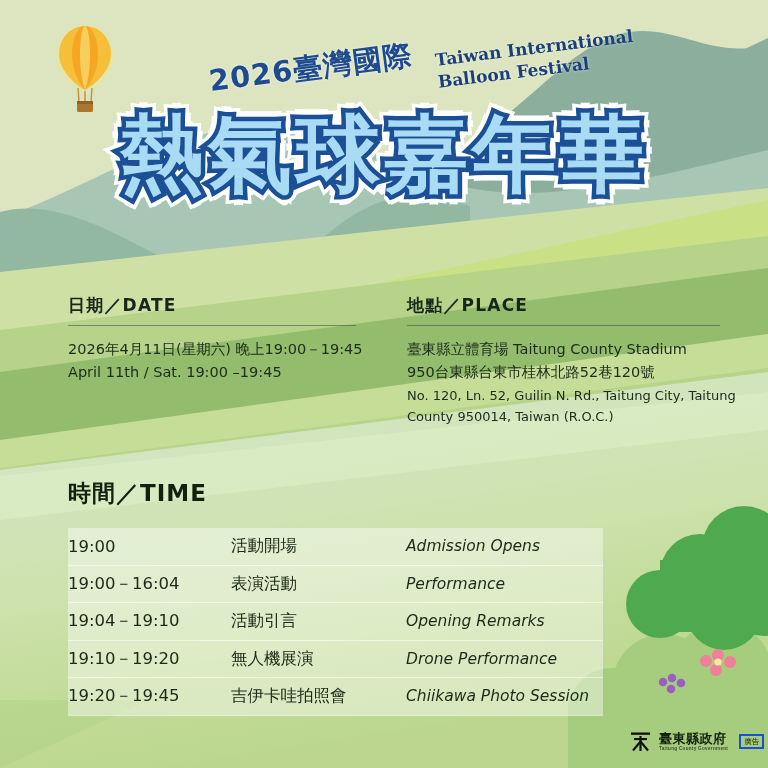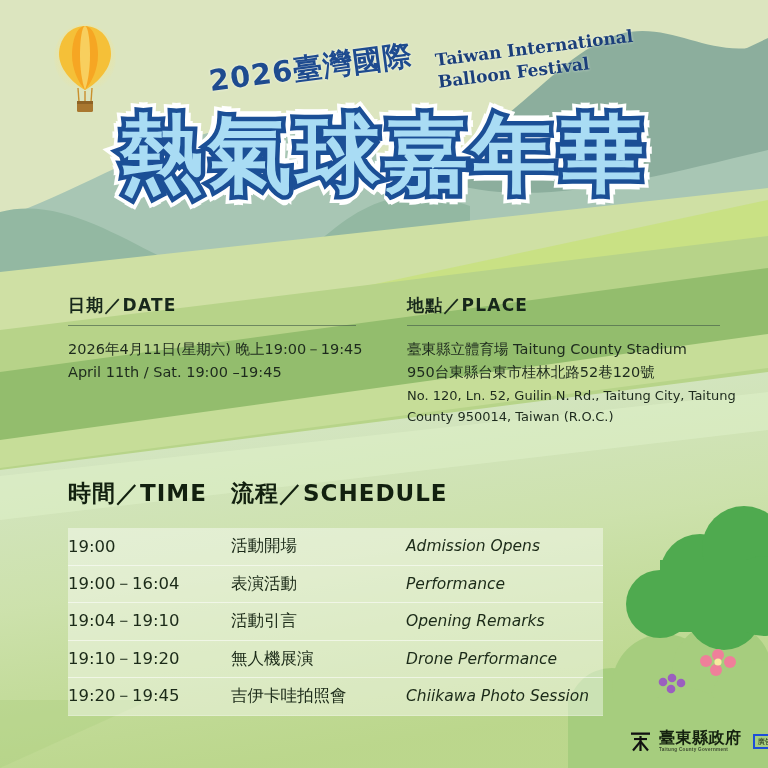--- a/index.html
+++ b/index.html
@@ -121,21 +121,21 @@
 
   
   .footer-logo{
     position:absolute;left:629px;top:730px;
     display:flex;align-items:center;gap:7px;
   }
   .logo-mark{width:23px;height:23px;flex:0 0 auto;}
   .logo-txt{line-height:1;}
   .logo-cn{
     font-family:"DejaVu Sans","Liberation Sans",sans-serif;
-    font-size:16px;font-weight:700;color:#14210f;letter-spacing:.5px;
+    font-size:13px;font-weight:700;color:#14210f;letter-spacing:.5px;
     white-space:nowrap;
   }
   .logo-en{
     font-family:"Liberation Sans",sans-serif;
     font-size:4.6px;font-weight:700;color:#3d4a32;letter-spacing:.3px;
     white-space:nowrap;margin-top:2px;
   }
   .ad-badge{
     border:2px solid #1d4ed8;font-size:7.5px;color:#1d2a17;
     font-family:"DejaVu Sans","Liberation Sans",sans-serif;
@@ -259,21 +259,20 @@
     <div class="info-rule"></div>
     <div style="height:12px"></div>
     <div class="info-line ln-lg">臺東縣立體育場  Taitung County Stadium</div>
     <div class="info-line ln-lg">950台東縣台東市桂林北路52巷120號</div>
     <div class="info-line ln-sm">No. 120, Ln. 52, Guilin N. Rd., Taitung City, Taitung</div>
     <div class="info-line ln-sm">County 950014, Taiwan (R.O.C.)</div>
   </div>
 
   <div class="sched-head">
     <span class="c1">時間／TIME</span>
-    <span>流程／SCHEDULE</span>
   </div>
 
   <table class="sched">
     <tbody id="sched-body">
         <tr>
           <td class="c-time">19:00</td>
           <td class="c-cn">活動開場</td>
           <td class="c-en">Admission Opens</td>
         </tr>
         <tr>

